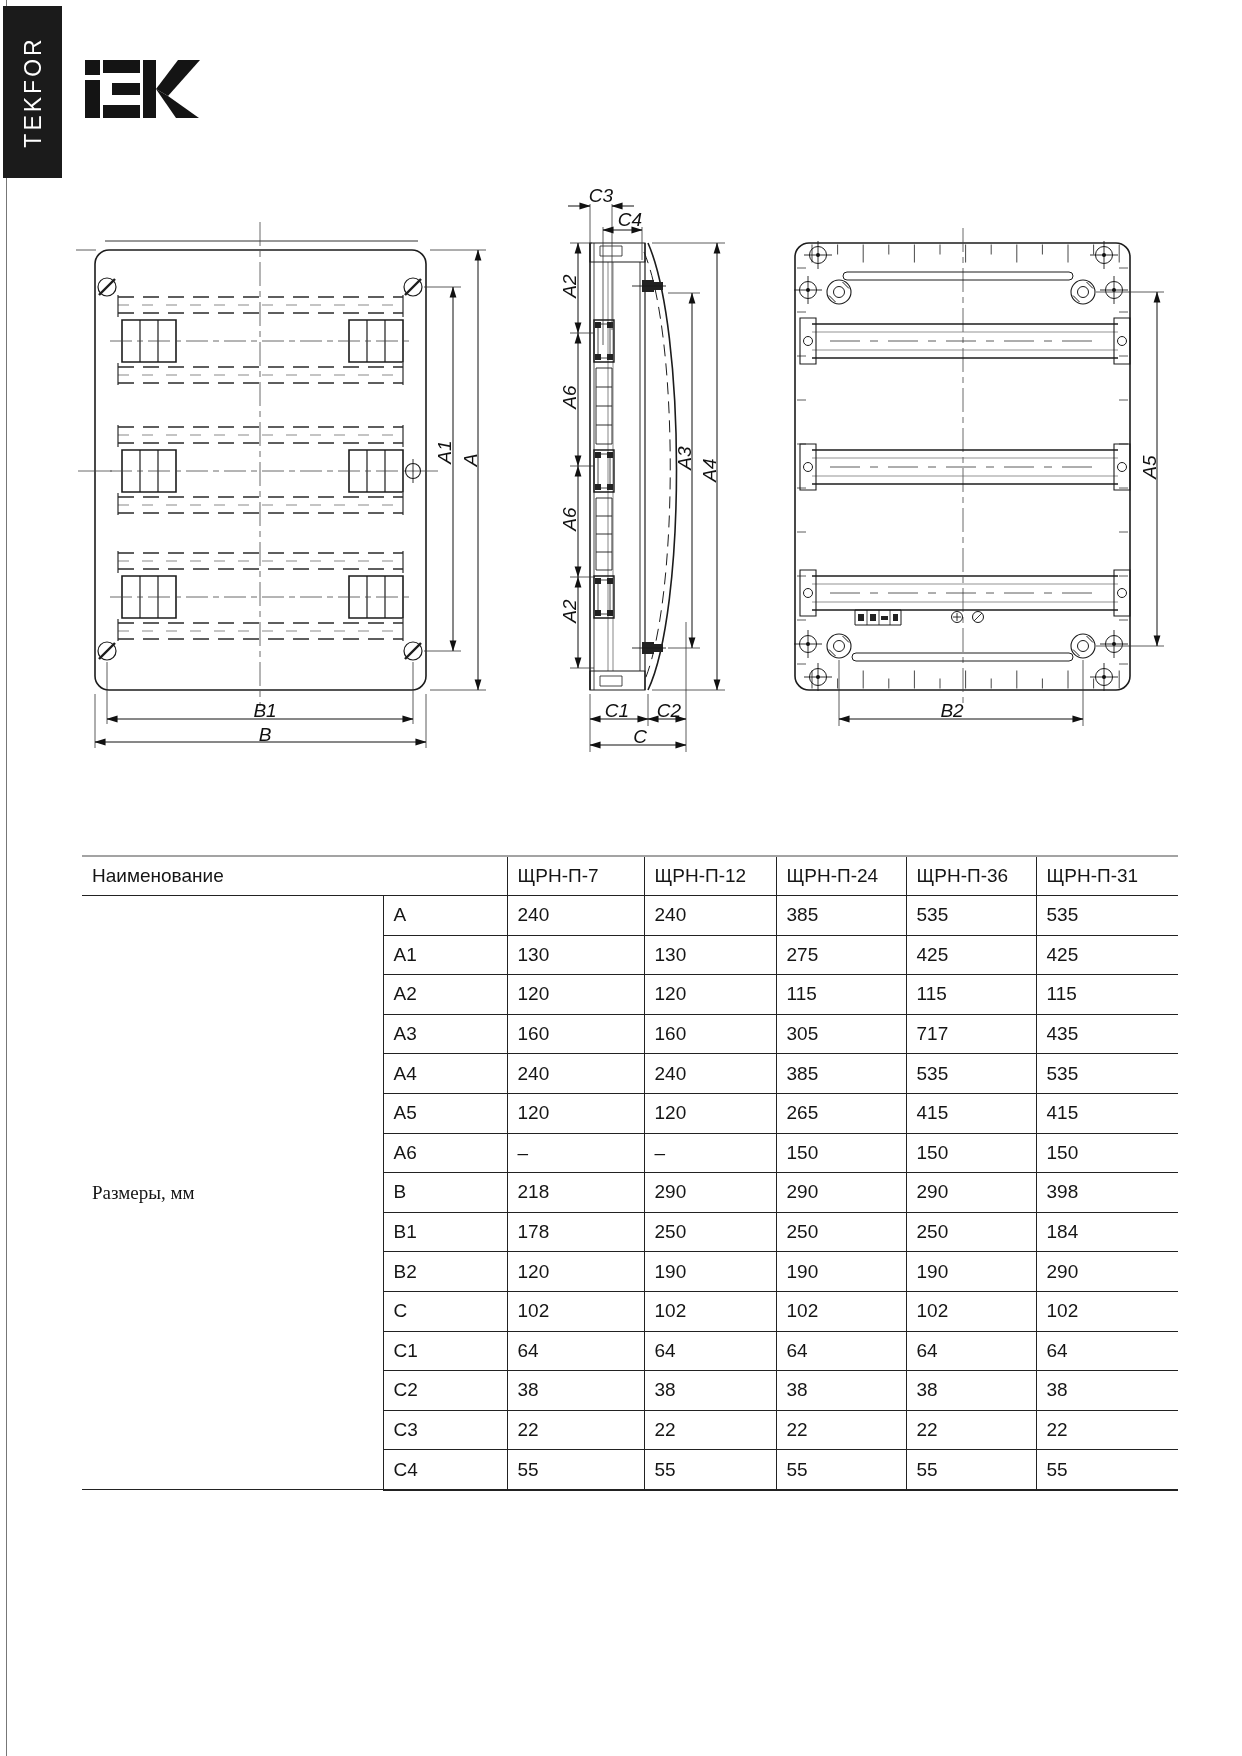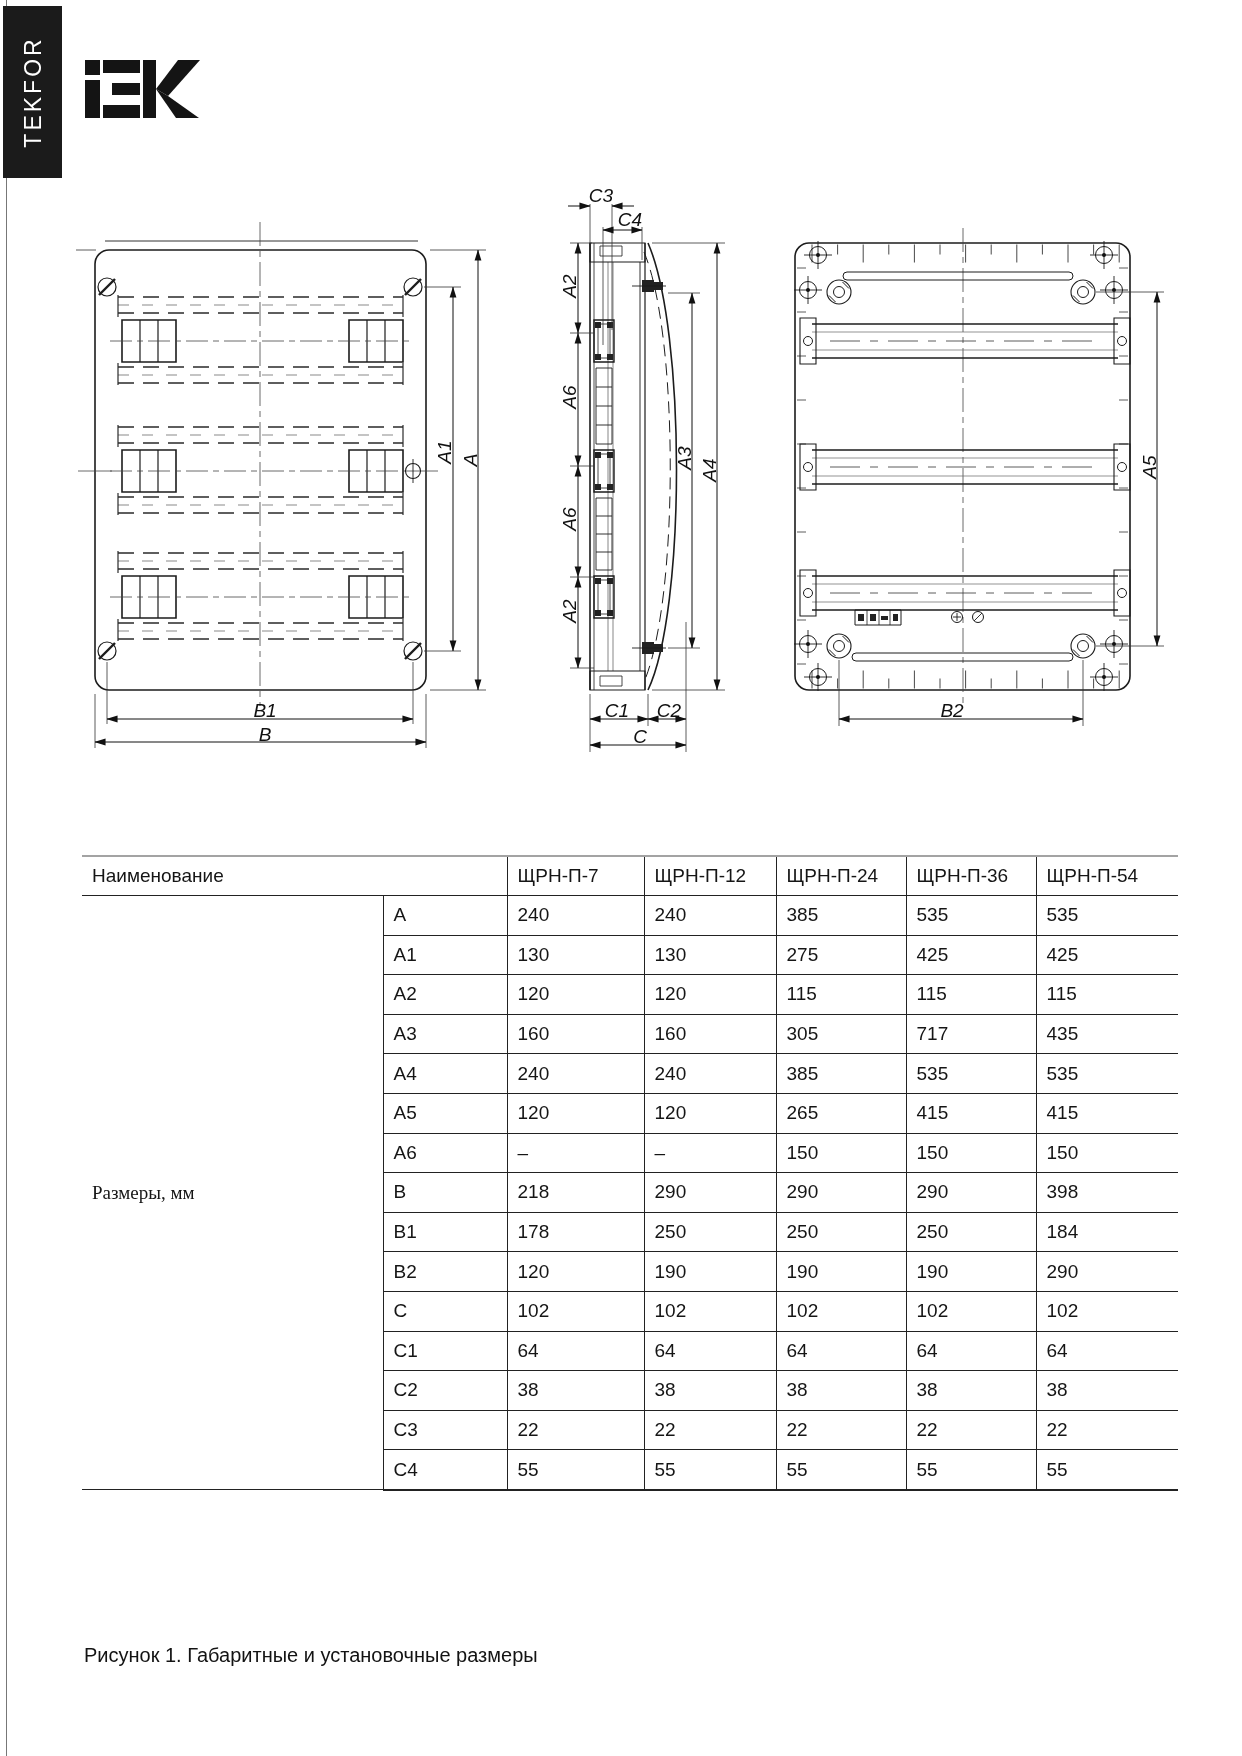--- a/index.html
+++ b/index.html
@@ -373,21 +373,21 @@
         <col style="width:130px">
         <col style="width:142px">
     </colgroup>
     <thead>
       <tr>
         <th colspan="2">Наименование</th>
         <th class="h-model">ЩРН-П-7</th>
         <th class="h-model">ЩРН-П-12</th>
         <th class="h-model">ЩРН-П-24</th>
         <th class="h-model">ЩРН-П-36</th>
-        <th class="h-model">ЩРН-П-54</th>
+        <th class="h-model">ЩРН-П-31</th>
       </tr>
     </thead>
     <tbody id="dims-tbody">
         <tr>
           <td rowspan="15" class="group-cell">Размеры, мм</td>
           <td class="dim-cell">A</td>
           <td class="val-cell">240</td>
           <td class="val-cell">240</td>
           <td class="val-cell">385</td>
           <td class="val-cell">535</td>
@@ -501,15 +501,14 @@
           <td class="dim-cell">C4</td>
           <td class="val-cell">55</td>
           <td class="val-cell">55</td>
           <td class="val-cell">55</td>
           <td class="val-cell">55</td>
           <td class="val-cell">55</td>
         </tr>
       </tbody>
   </table>
 
-  <div id="figure-caption">Рисунок 1. Габаритные и установочные размеры</div>
 
 </div>
 
 </body></html>

